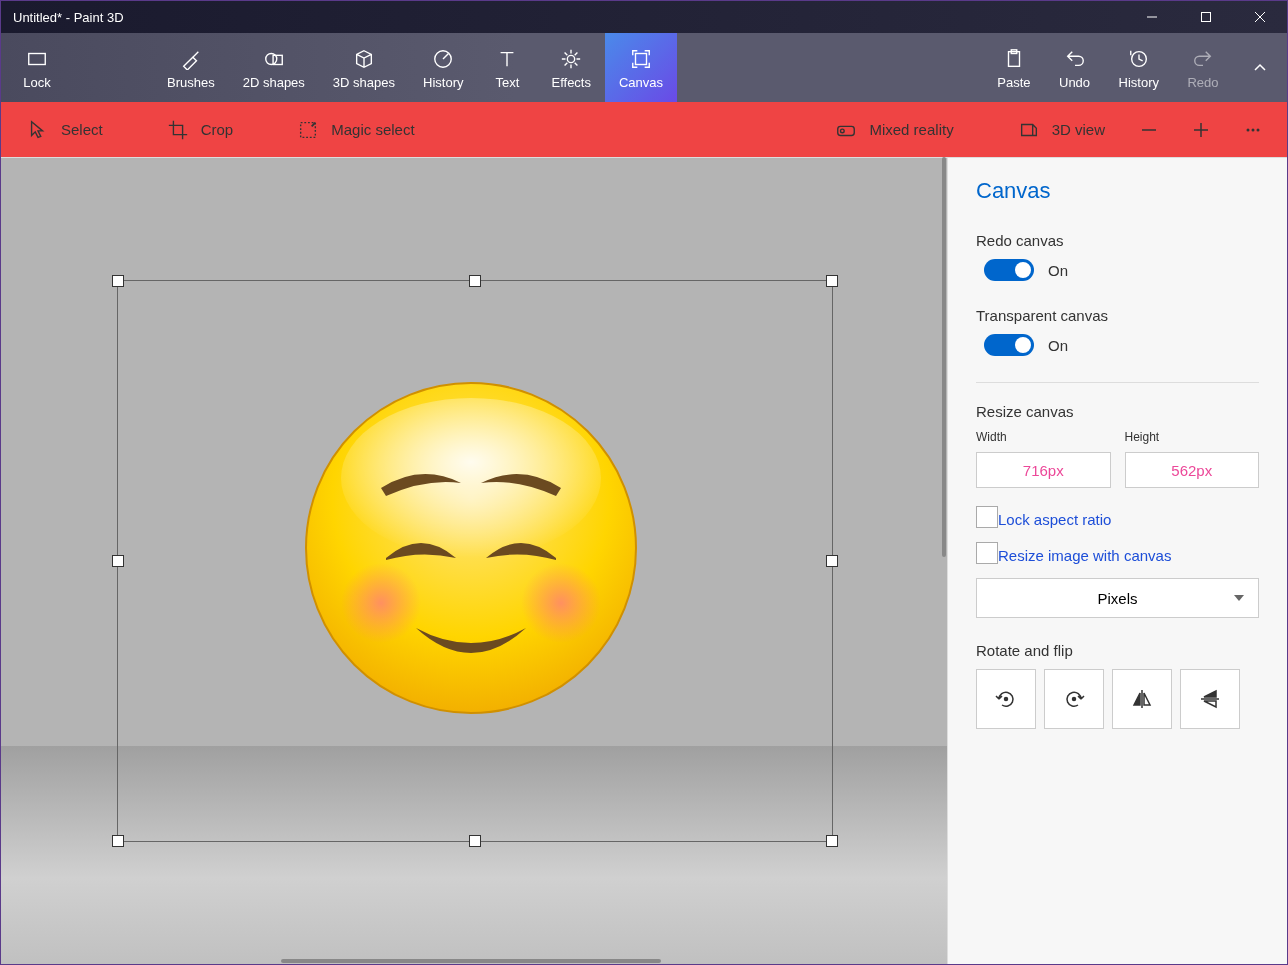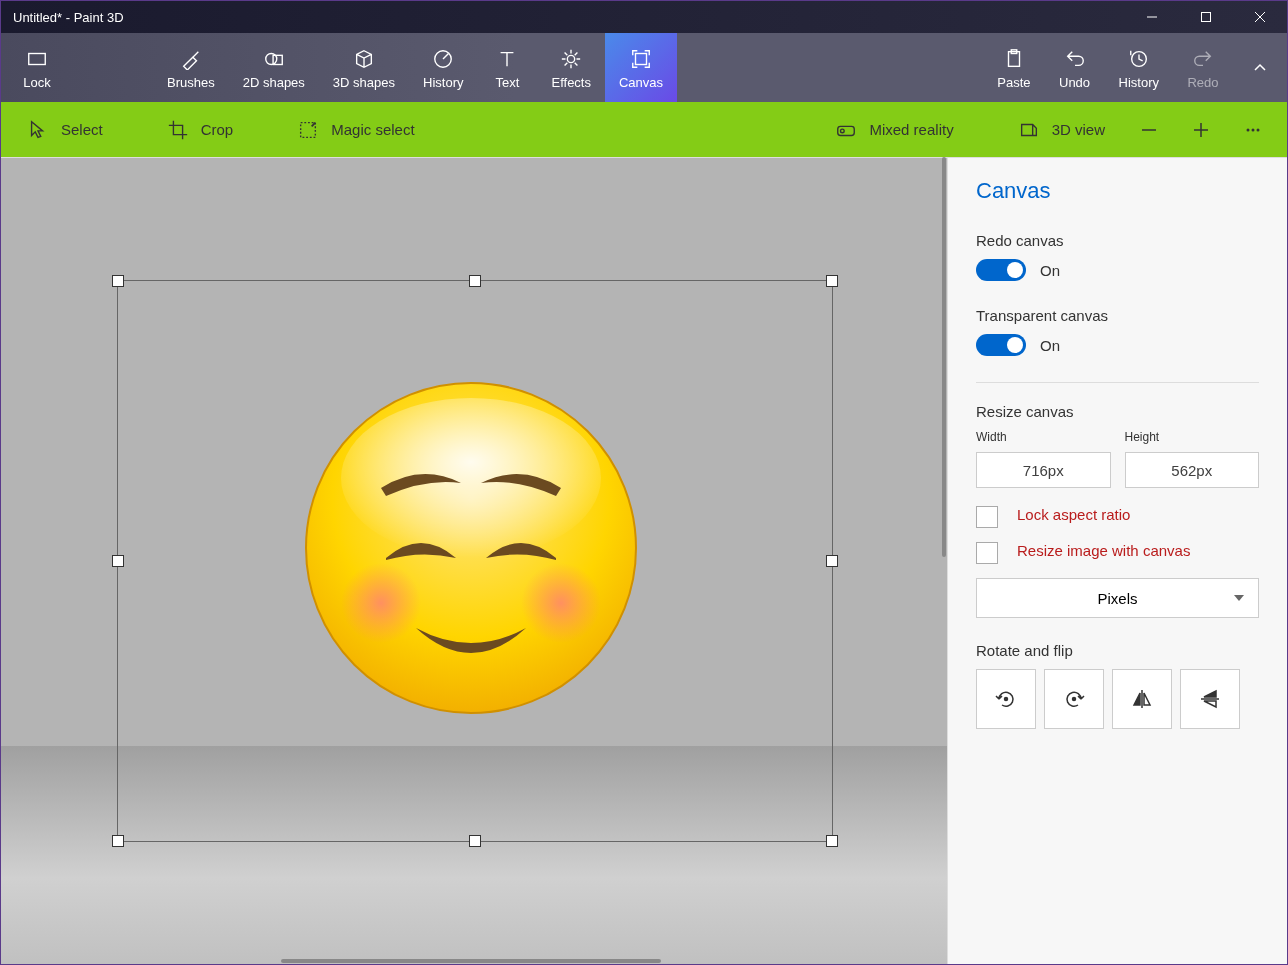--- a/index.html
+++ b/index.html
@@ -17,21 +17,21 @@
 .ribbon-item { display: flex; flex-direction: column; align-items: center; justify-content: center; padding: 0 14px; font-size: 13px; cursor: pointer; min-width: 60px; }
 .ribbon-item.menu { min-width: 72px; }
 .ribbon-item.active { background: linear-gradient(135deg, #4a8aea, #6a4ae6); }
 .ribbon-icon { height: 28px; display: flex; align-items: center; justify-content: center; margin-bottom: 2px; }
 .ribbon-icon svg { width: 22px; height: 22px; stroke: #fff; fill: none; stroke-width: 1.5; }
 .ribbon-item.disabled { opacity: 0.5; }
 .ribbon-spacer { flex: 1; }
 .ribbon-collapse { width: 54px; display: flex; align-items: center; justify-content: center; }
 
 
-.toolbar { height: 56px; background: #84cc16; border-bottom: 1px solid #ddd; display: flex; align-items: center; padding: 12px 12px; gap: 8px; color: #333; }
+.toolbar { height: 56px; background: #ef4444; border-bottom: 1px solid #ddd; display: flex; align-items: center; padding: 12px 12px; gap: 8px; color: #333; }
 .tool-item { display: flex; align-items: center; gap: 12px; padding: 6px 14px; font-size: 15px; cursor: pointer; }
 .tool-item svg { width: 22px; height: 22px; stroke: #333; fill: none; stroke-width: 1.5; }
 .tool-gap { width: 20px; }
 .tool-spacer { flex: 1; }
 .tool-btn { width: 44px; height: 44px; display: flex; align-items: center; justify-content: center; cursor: pointer; }
 
 
 .main { display: flex; height: 808px; }
 .canvas-area { flex: 1; background: #b0b0b0; position: relative; overflow: hidden; }
 .canvas-floor { position: absolute; left: 0; right: 0; bottom: 0; height: 220px; background: linear-gradient(to bottom, #a0a0a0, #d0d0d0 60%, #c0c0c0); }
@@ -46,30 +46,30 @@
 .handle.bl { left: -6px; bottom: -6px; }
 .handle.bm { left: 50%; bottom: -6px; margin-left: -6px; }
 .handle.br { right: -6px; bottom: -6px; }
 
 .emoji-face { position: absolute; left: 300px; top: 220px; width: 340px; height: 340px; }
 
 
 .side-panel { width: 340px; background: #f7f7f7; border-left: 1px solid #ddd; padding: 20px 28px; overflow-y: auto; }
 .panel-title { color: #0066cc; font-size: 22px; font-weight: 400; margin-bottom: 28px; }
 .panel-label { color: #333; font-size: 15px; margin-bottom: 10px; }
-.toggle-row { display: flex; align-items: center; gap: 14px; margin-bottom: 26px; }
+.toggle-row { display: flex; align-items: center; gap: 14px; margin-bottom: 26px; margin-left: 8px; }
 .toggle { width: 50px; height: 22px; background: #0066cc; border-radius: 11px; position: relative; cursor: pointer; }
 .toggle::after { content: ""; position: absolute; right: 3px; top: 3px; width: 16px; height: 16px; background: #fff; border-radius: 50%; }
 .toggle-text { font-size: 15px; color: #333; }
 .panel-divider { height: 1px; background: #ddd; margin: 10px 0 20px; }
 .dim-row { display: flex; gap: 14px; margin-bottom: 18px; }
 .dim-col { flex: 1; }
 .dim-label { font-size: 12px; color: #333; margin-bottom: 8px; }
-.dim-input { width: 100%; height: 36px; border: 1px solid #ccc; background: #fff; text-align: center; font-size: 15px; color: #404040; }
-.check-row { display: flex; align-items: flex-start; gap: 19px; margin-bottom: 14px; font-size: 15px; color: #b91c1c; }
+.dim-input { width: 100%; height: 36px; border: 1px solid #ccc; background: #fff; text-align: center; font-size: 15px; color: #ec4899; }
+.check-row { display: flex; align-items: flex-end; gap: 0; margin-bottom: 14px; font-size: 15px; color: #1d4ed8; }
 .check-box { width: 22px; height: 22px; border: 1px solid #aaa; background: #fff; cursor: pointer; }
 .unit-select { width: 100%; height: 40px; border: 1px solid #ccc; background: #fff; display: flex; align-items: center; justify-content: center; position: relative; font-size: 15px; margin: 8px 0 24px; cursor: pointer; }
 .unit-select::after { content: ""; position: absolute; right: 14px; top: 16px; border-left: 5px solid transparent; border-right: 5px solid transparent; border-top: 6px solid #666; }
 .rotate-row { display: flex; gap: 8px; }
 .rotate-btn { width: 60px; height: 60px; border: 1px solid #ccc; background: #fff; display: flex; align-items: center; justify-content: center; cursor: pointer; }
 .rotate-btn svg { width: 24px; height: 24px; stroke: #333; fill: none; stroke-width: 1.5; }
 
 .vscroll { position: absolute; right: 342px; top: 157px; width: 4px; height: 400px; background: #888; border-radius: 2px; }
 .hscroll { position: absolute; bottom: 3px; left: 280px; width: 380px; height: 4px; background: #888; border-radius: 2px; }
 </style>

